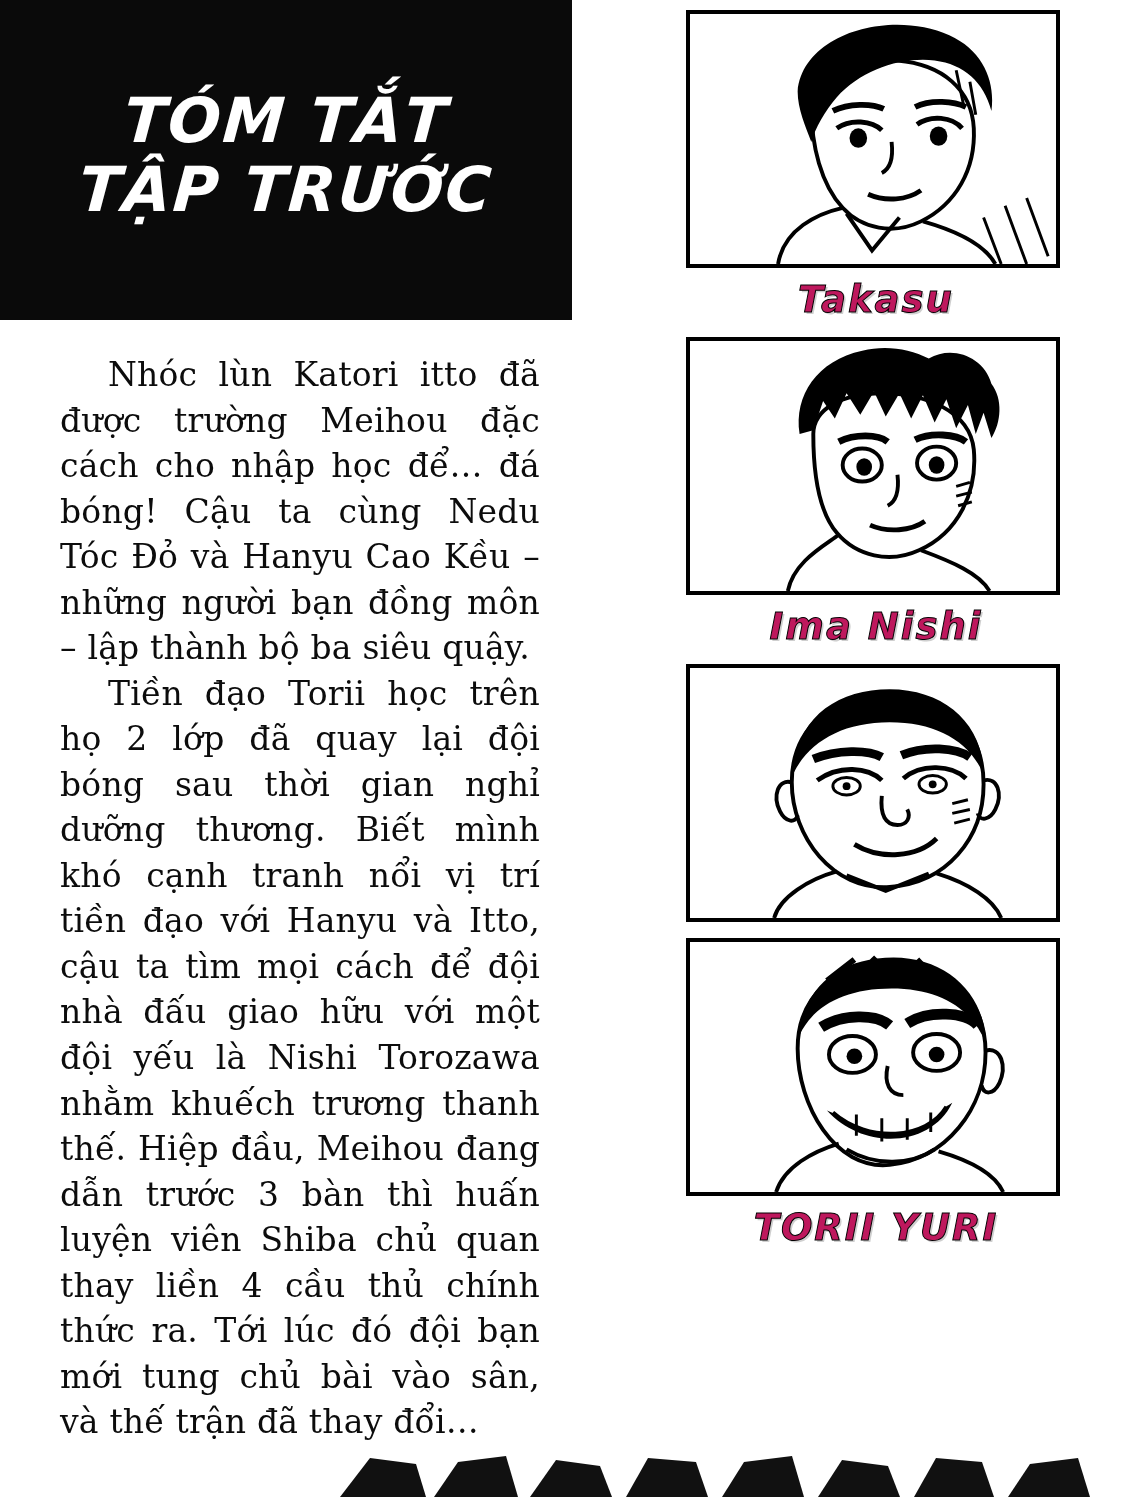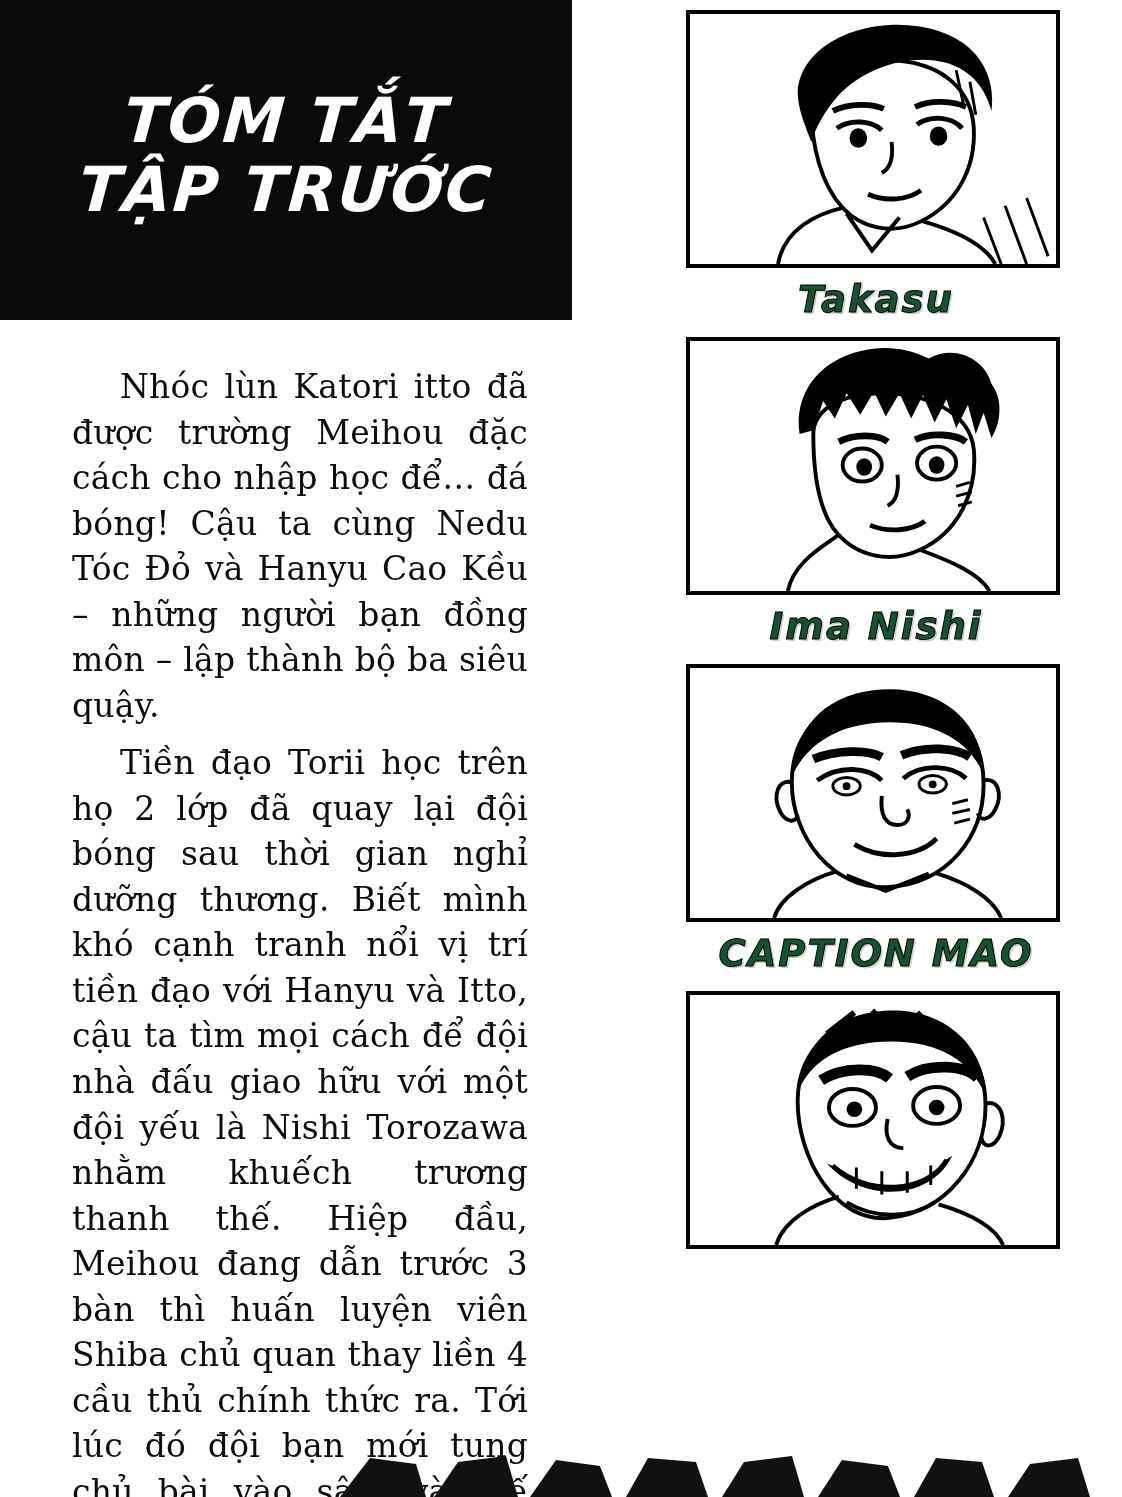--- a/index.html
+++ b/index.html
@@ -44,21 +44,21 @@
 
   
   .summary {
     position: absolute;
     left: 60px;
     top: 352px;
     width: 480px;
     color: #0c0c0c;
   }
   .summary p {
-    margin: 12px;
+    margin: 0;
     font-size: 33px;
     line-height: 1.38;
     text-align: justify;
     text-indent: 48px;
     font-family: "DejaVu Serif", serif;
     letter-spacing: 0.2px;
   }
 
   
   .characters {
@@ -83,21 +83,21 @@
     display: block;
     width: 100%;
     height: 100%;
   }
   .char-name {
     text-align: center;
     font-family: "DejaVu Sans", sans-serif;
     font-weight: bold;
     font-size: 37px;
     letter-spacing: 2px;
-    color: #14532d;
+    color: #be185d;
     margin: 10px 0 4px 0;
     -webkit-text-stroke: 1px #000;
     text-shadow: 2px 2px 0 #cfcfcf;
     font-style: italic;
   }
 
   
   .bottom-strip {
     position: absolute;
     left: 330px;
@@ -212,21 +212,20 @@
         <path d="M126 94 C150 84 182 84 196 92" stroke="#000" stroke-width="9" fill="none"></path>
         <path d="M216 90 C240 80 272 82 286 92" stroke="#000" stroke-width="9" fill="none"></path>
 
         <path d="M196 132 C194 152 200 162 212 162 C222 162 226 154 222 146" stroke="#000" stroke-width="4" fill="none"></path>
 
         <path d="M168 182 C194 198 232 196 252 176" stroke="#000" stroke-width="5" fill="none"></path>
 
         <path d="M268 140 L284 136 M268 150 L286 146 M270 160 L286 156" stroke="#000" stroke-width="3"></path>
       </svg>
     </div>
-    <div class="char-name">CAPTION MAO</div>
   </div>
 
   <div class="char">
     <div class="char-frame">
       <svg viewBox="0 0 374 258" preserveAspectRatio="none">
         <rect x="0" y="0" width="374" height="258" fill="#ffffff"></rect>
 
         <path d="M110 110 C110 54 152 20 206 20 C262 20 302 58 302 114 C302 172 262 224 204 230 C148 236 110 168 110 110 Z" fill="none" stroke="#000" stroke-width="4"></path>
 
         <path d="M112 96 C116 44 156 16 208 16 C262 16 302 54 302 104 C288 68 254 48 206 48 C158 48 126 66 112 96 Z" fill="#000"></path>
@@ -247,20 +246,21 @@
 
         <path d="M202 128 C198 146 204 158 218 158" stroke="#000" stroke-width="4" fill="none"></path>
 
         <path d="M140 174 C178 216 246 212 268 166 C240 186 172 190 140 174 Z" fill="#000"></path>
         <path d="M146 176 C182 208 242 204 262 170" fill="#fff" stroke="#000" stroke-width="4"></path>
         <path d="M170 178 L170 200 M196 182 L196 206 M222 182 L222 204 M246 176 L246 196" stroke="#000" stroke-width="3"></path>
 
         <path d="M160 214 C190 232 226 230 250 214" fill="none" stroke="#000" stroke-width="4"></path>
       </svg>
     </div>
+    <div class="char-name">TORII YURI</div>
   </div>
 
 </div>
 
 <div class="bottom-strip">
   <svg viewBox="0 0 792 45" preserveAspectRatio="none" width="792" height="45">
     <path d="M10 45 L40 6 L86 12 L96 45 Z" fill="#111"></path>
     <path d="M104 45 L128 10 L176 4 L188 45 Z" fill="#111"></path>
     <path d="M200 45 L226 8 L270 14 L282 45 Z" fill="#111"></path>
     <path d="M296 45 L318 6 L366 10 L378 45 Z" fill="#111"></path>

